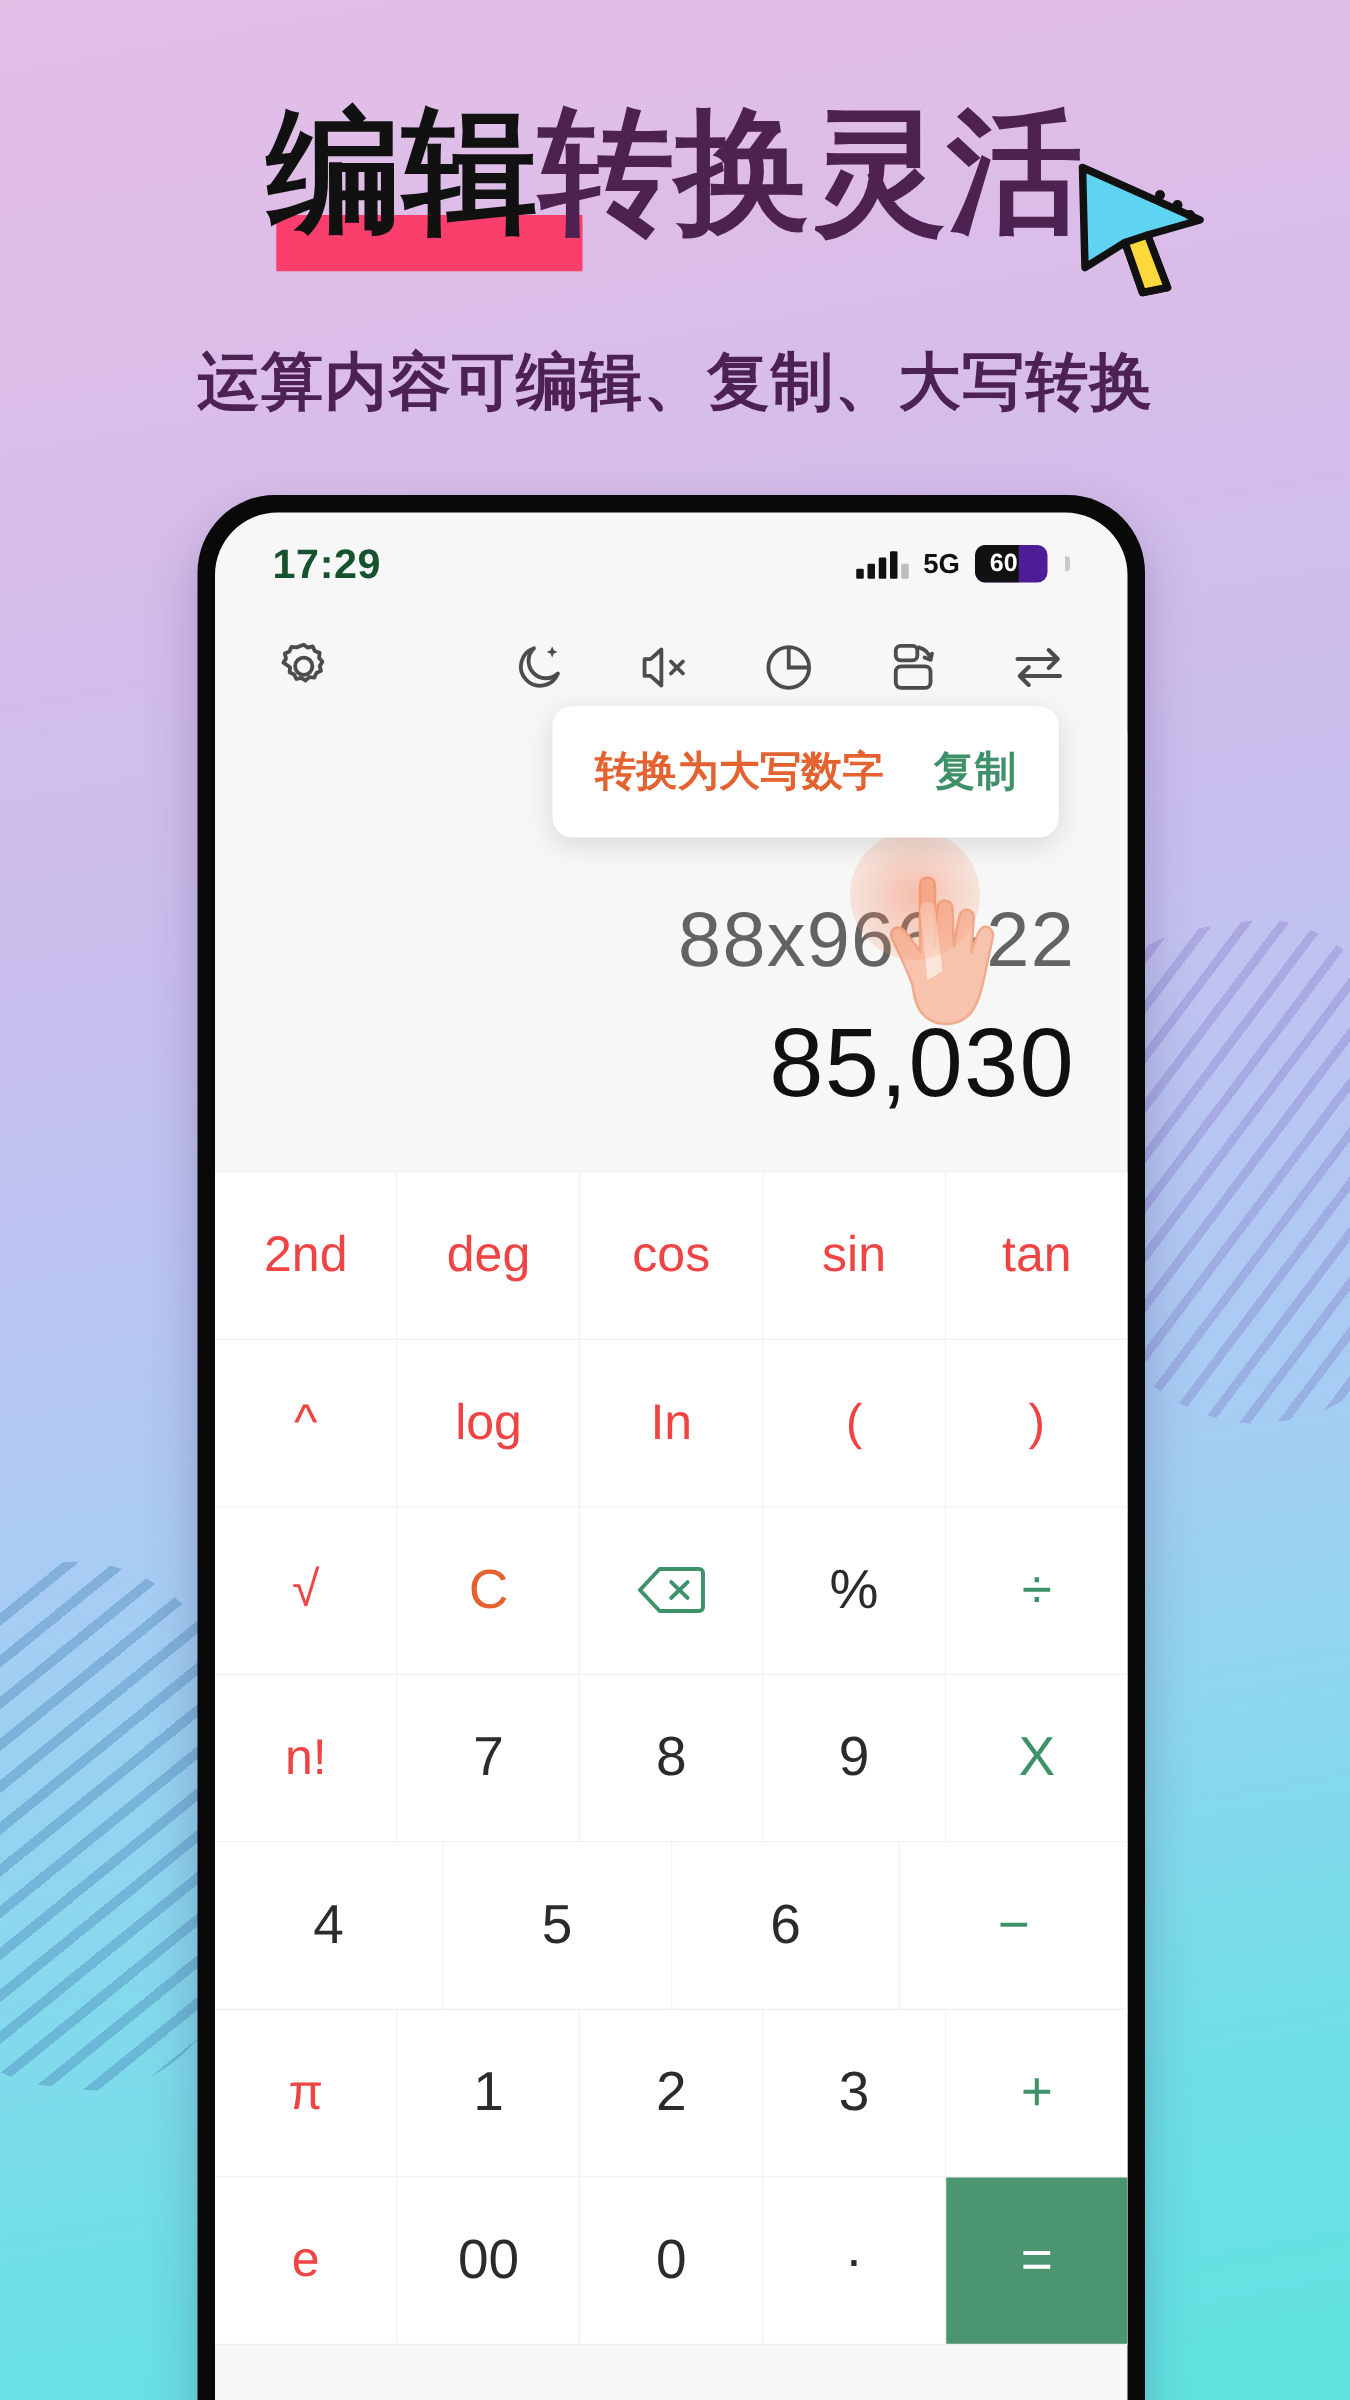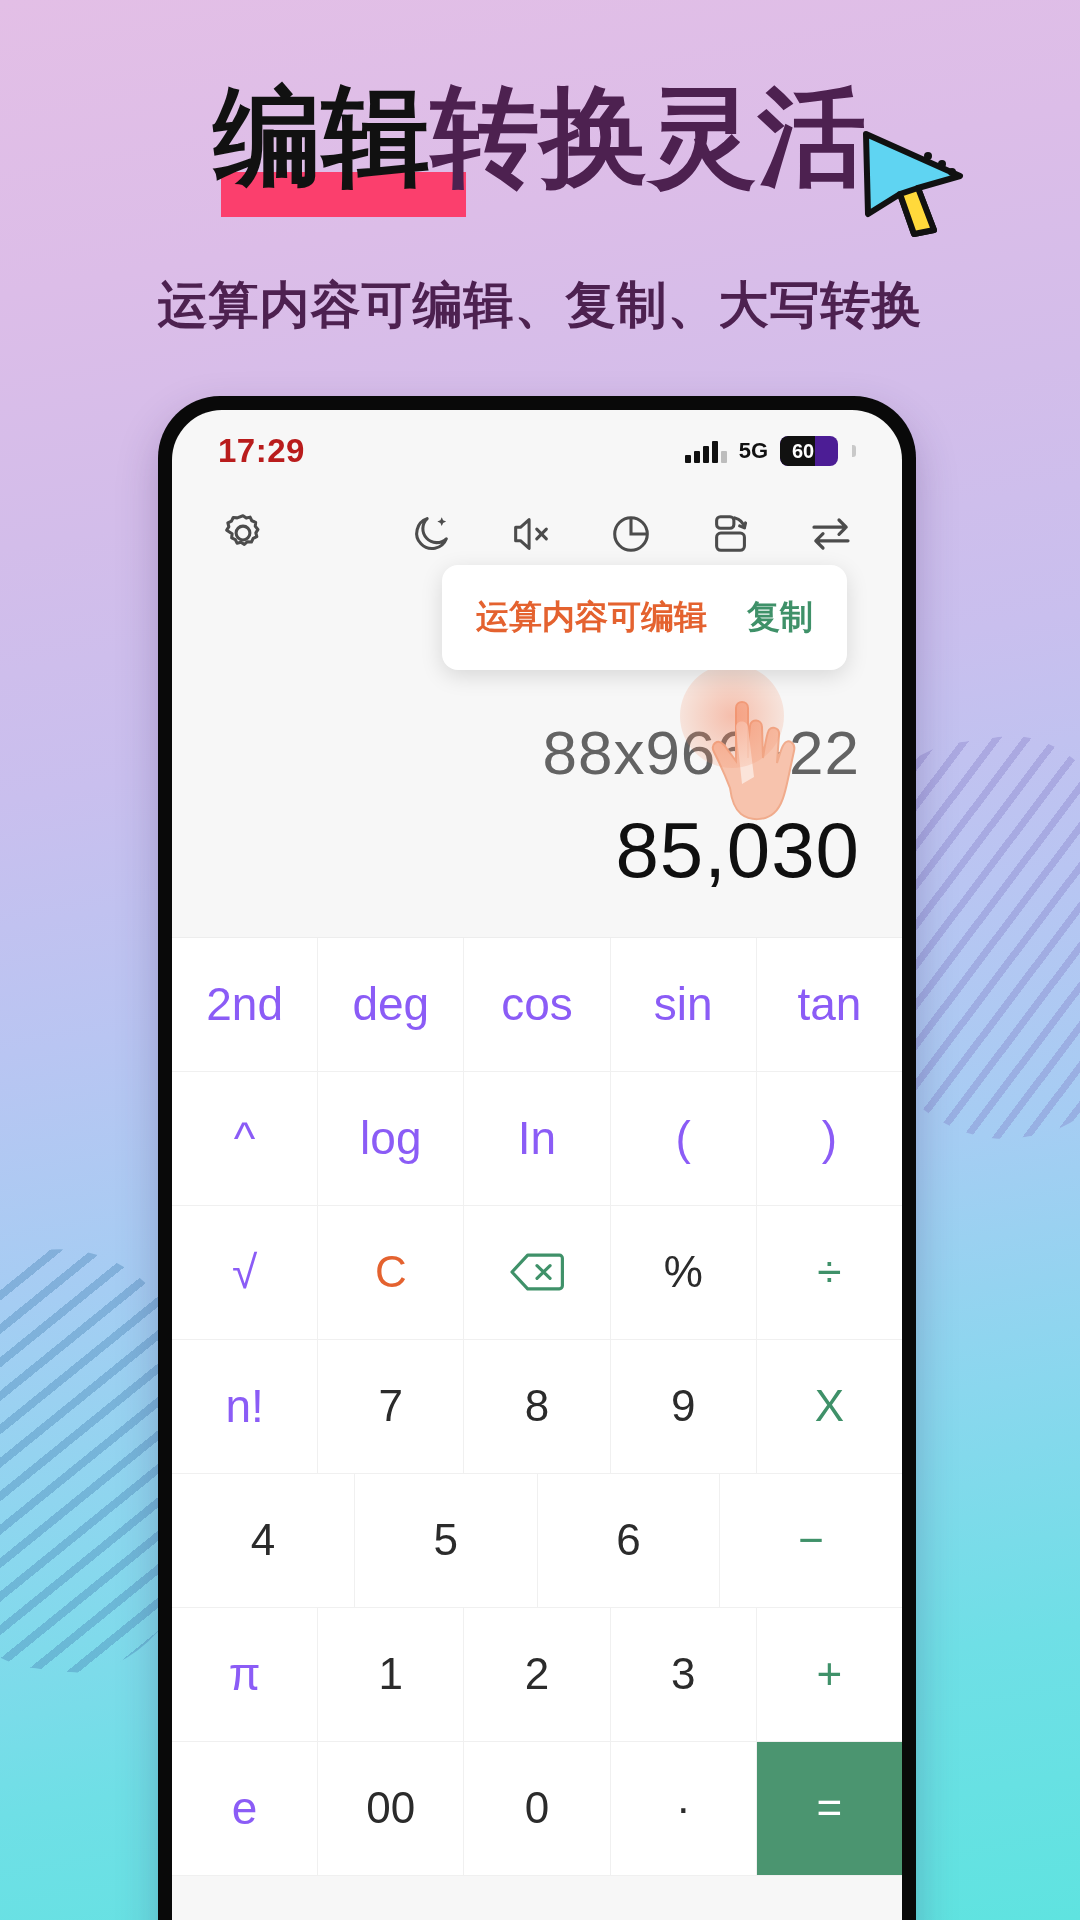--- a/index.html
+++ b/index.html
@@ -106,21 +106,21 @@
     position: relative;
   }
 
   
   #status-bar {
     height: 72px;
     display: flex; align-items: center; justify-content: space-between;
     padding: 10px 46px 0 46px;
   }
   #status-time {
-    font-size: 33px; font-weight: bold; color: #b91c1c;
+    font-size: 33px; font-weight: bold; color: #14532d;
     letter-spacing: 0.5px;
   }
   #status-right { display: flex; align-items: center; gap: 12px; }
   .sig-bars { display: flex; align-items: flex-end; gap: 3px; height: 24px; }
   .sig-bars i { display: block; width: 6px; background: #111; border-radius: 1px; }
   .sig-bars i:nth-child(1) { height: 8px; }
   .sig-bars i:nth-child(2) { height: 12px; }
   .sig-bars i:nth-child(3) { height: 17px; }
   .sig-bars i:nth-child(4) { height: 22px; }
   .sig-bars i:nth-child(5) { height: 12px; background: #bdbdbd; }
@@ -230,21 +230,21 @@
     height: 134px;
     display: flex; align-items: center; justify-content: center;
     border-right: 1px solid #f0f0f0;
     border-bottom: 1px solid #f0f0f0;
     font-size: 44px;
     color: #2b2b2b;
     background: #ffffff;
     user-select: none;
   }
   .kp-key:last-child { border-right: none; }
-  .kp-func { color: #8b5cf6; font-size: 46px; }
+  .kp-func { color: #ef4444; font-size: 40px; }
   .kp-orange { color: #e4622f; }
   .kp-green  { color: #3f9169; }
   .kp-equals { background: #4b9570; color: #ffffff; }
   .kp-icon { display: flex; align-items: center; justify-content: center; }
 </style>
 </head>
 <body>
 
 <div class="stripe-blob" id="blob-right">
     <div class="inner"></div>
@@ -334,21 +334,21 @@
         <div class="tb-btn">
           <svg width="48" height="48" viewBox="0 0 24 24" fill="none" stroke="currentColor" stroke-width="1.6">
             <path d="M3.5 8.6h16M16 5l3.6 3.6L16 12.2" stroke-linecap="round" stroke-linejoin="round"></path>
             <path d="M20.5 15.4h-16M8 11.8L4.4 15.4 8 19" stroke-linecap="round" stroke-linejoin="round"></path>
           </svg>
         </div>
       </div>
     </div>
 
     <div id="popup">
-      <div class="pop-item pop-convert">运算内容可编辑</div>
+      <div class="pop-item pop-convert">转换为大写数字</div>
       <div class="pop-item pop-copy">复制</div>
     </div>
 
     <div id="display">
       <div id="expr">88x966+22</div>
       <div id="result">85,030</div>
 
       <div id="tap-indicator">
         <div class="ripple"></div>
         <svg width="180" height="190" viewBox="0 0 180 190">

